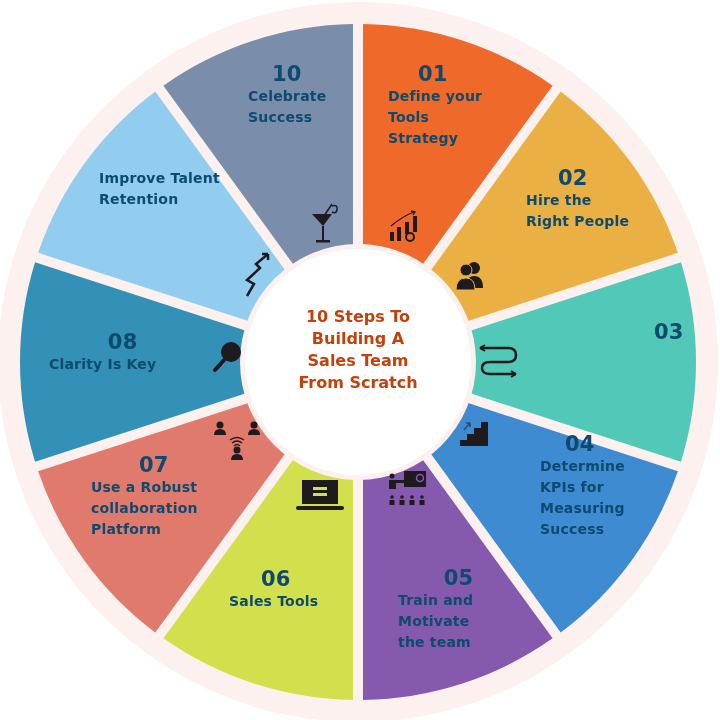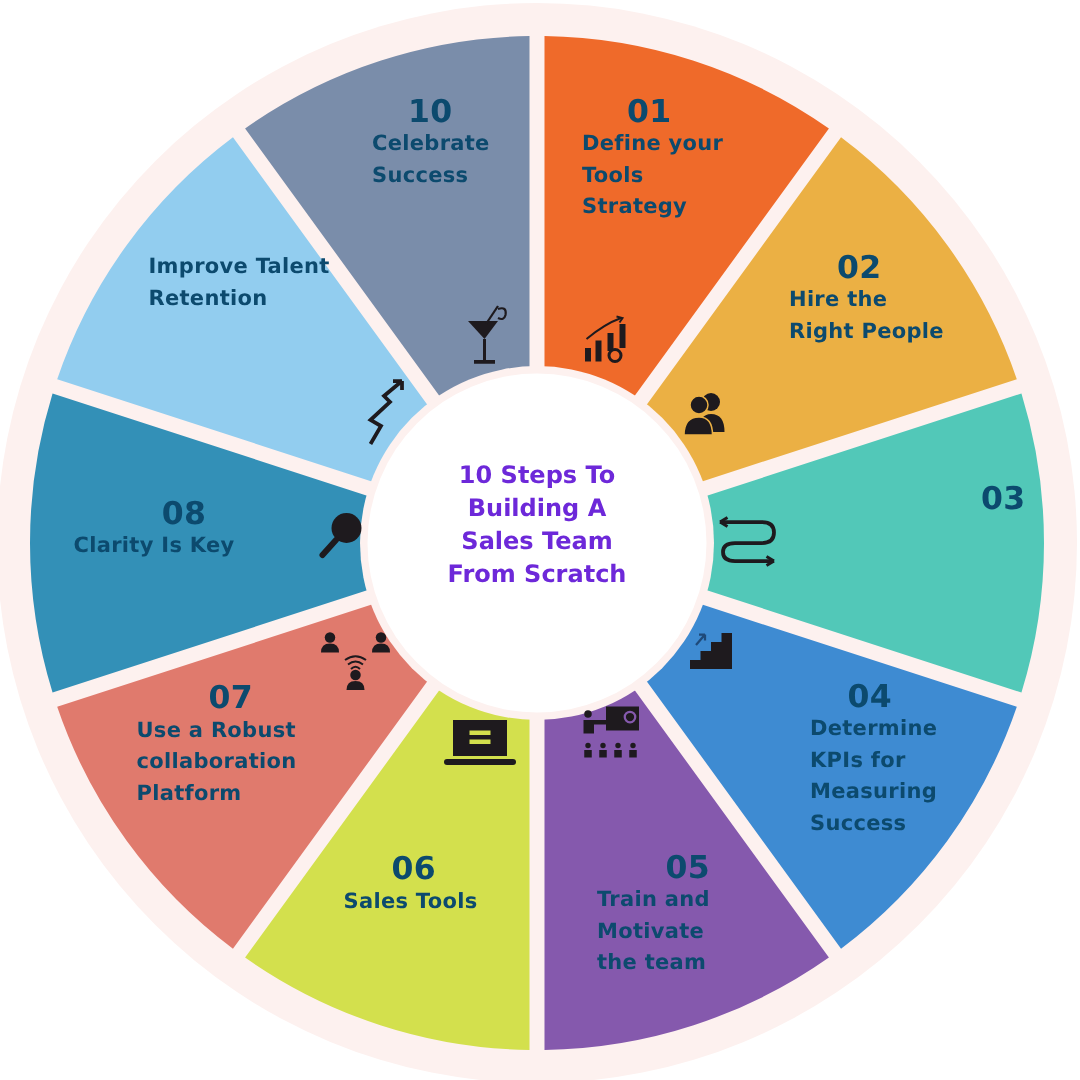--- a/index.html
+++ b/index.html
@@ -5,21 +5,21 @@
   html, body { margin: 0; padding: 0; background: #ffffff; }
   body { width: 720px; height: 720px; position: relative; overflow: hidden;
          font-family: "DejaVu Sans", "Liberation Sans", sans-serif; }
   #wheel { position: absolute; left: 0; top: 0; width: 720px; height: 720px; }
   .seg-label { position: absolute; text-align: left; color: #0c4a6e;
                font-weight: bold; font-size: 14px; line-height: 21px; letter-spacing: 0.2px; }
   .seg-num { display: block; font-size: 21px; line-height: 24px; text-align: center; }
   .seg-text { display: block; white-space: pre-line; }
   .center-title { position: absolute; left: 258px; top: 306px; width: 200px;
                   text-align: center; font-weight: bold; font-size: 16px; line-height: 22px;
-                  color: #6d28d9; white-space: pre-line; }
+                  color: #c2410c; white-space: pre-line; }
   .icon { position: absolute; }
 </style>
 </head>
 <body>
 
 <svg id="wheel" viewBox="0 0 720 720">
   <circle id="halo" cx="358" cy="362" r="360" fill="#fdf1ef"></circle>
   <g id="segments">
       <path d="M362.9998176437679,24.0369815741239 A338,338 0 0 1 552.6047406083954,85.64335554805433 L414.427065372503,275.83163983545194 A103,103 0 0 0 362.99803648988654,259.12133539335883 Z" fill="#ef6a2a"></path>
       <path d="M560.6946154935632,91.52099369837123 A338,338 0 0 1 677.8769023200085,252.80857468575792 L454.2989461480086,325.45532910555994 A103,103 0 0 0 422.5140582901516,281.7071841138018 Z" fill="#ebb044"></path>
@@ -48,21 +48,21 @@
 Strategy</span>
 </div>
 <div class="seg-label" style="left:526px; top:166px;">
   <span class="seg-num" style="text-align:left;padding-left:32px;">02</span>
   <span class="seg-text">Hire the
 Right People</span>
 </div>
 <div class="seg-label" style="left:568px; top:320px;margin-left:48px;">
   <span class="seg-num" style="text-align:left;padding-left:38px;">03</span>
 </div>
-<div class="seg-label" style="left:540px; top:452px;">
+<div class="seg-label" style="left:540px; top:432px;">
   <span class="seg-num" style="text-align:left;padding-left:25px;">04</span>
   <span class="seg-text">Determine
 KPIs for
 Measuring
 Success</span>
 </div>
 <div class="seg-label" style="left:398px; top:566px;">
   <span class="seg-num" style="text-align:right;padding-left:24px;">05</span>
   <span class="seg-text">Train and
 Motivate

